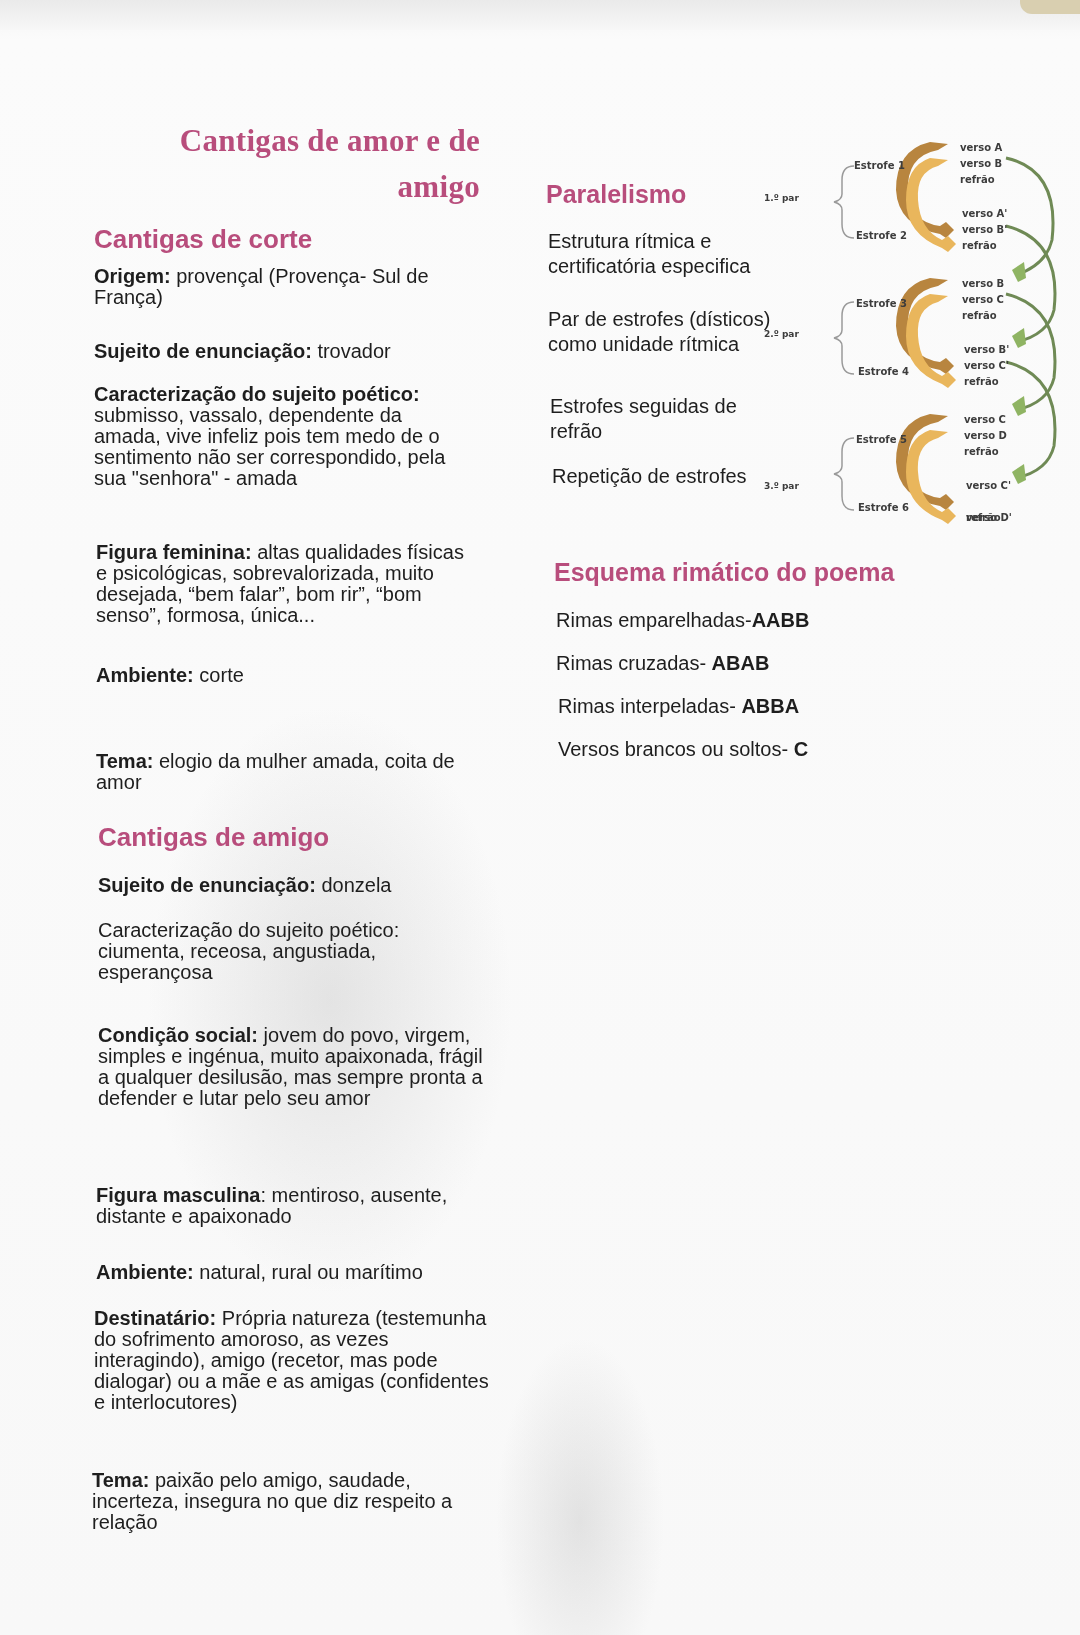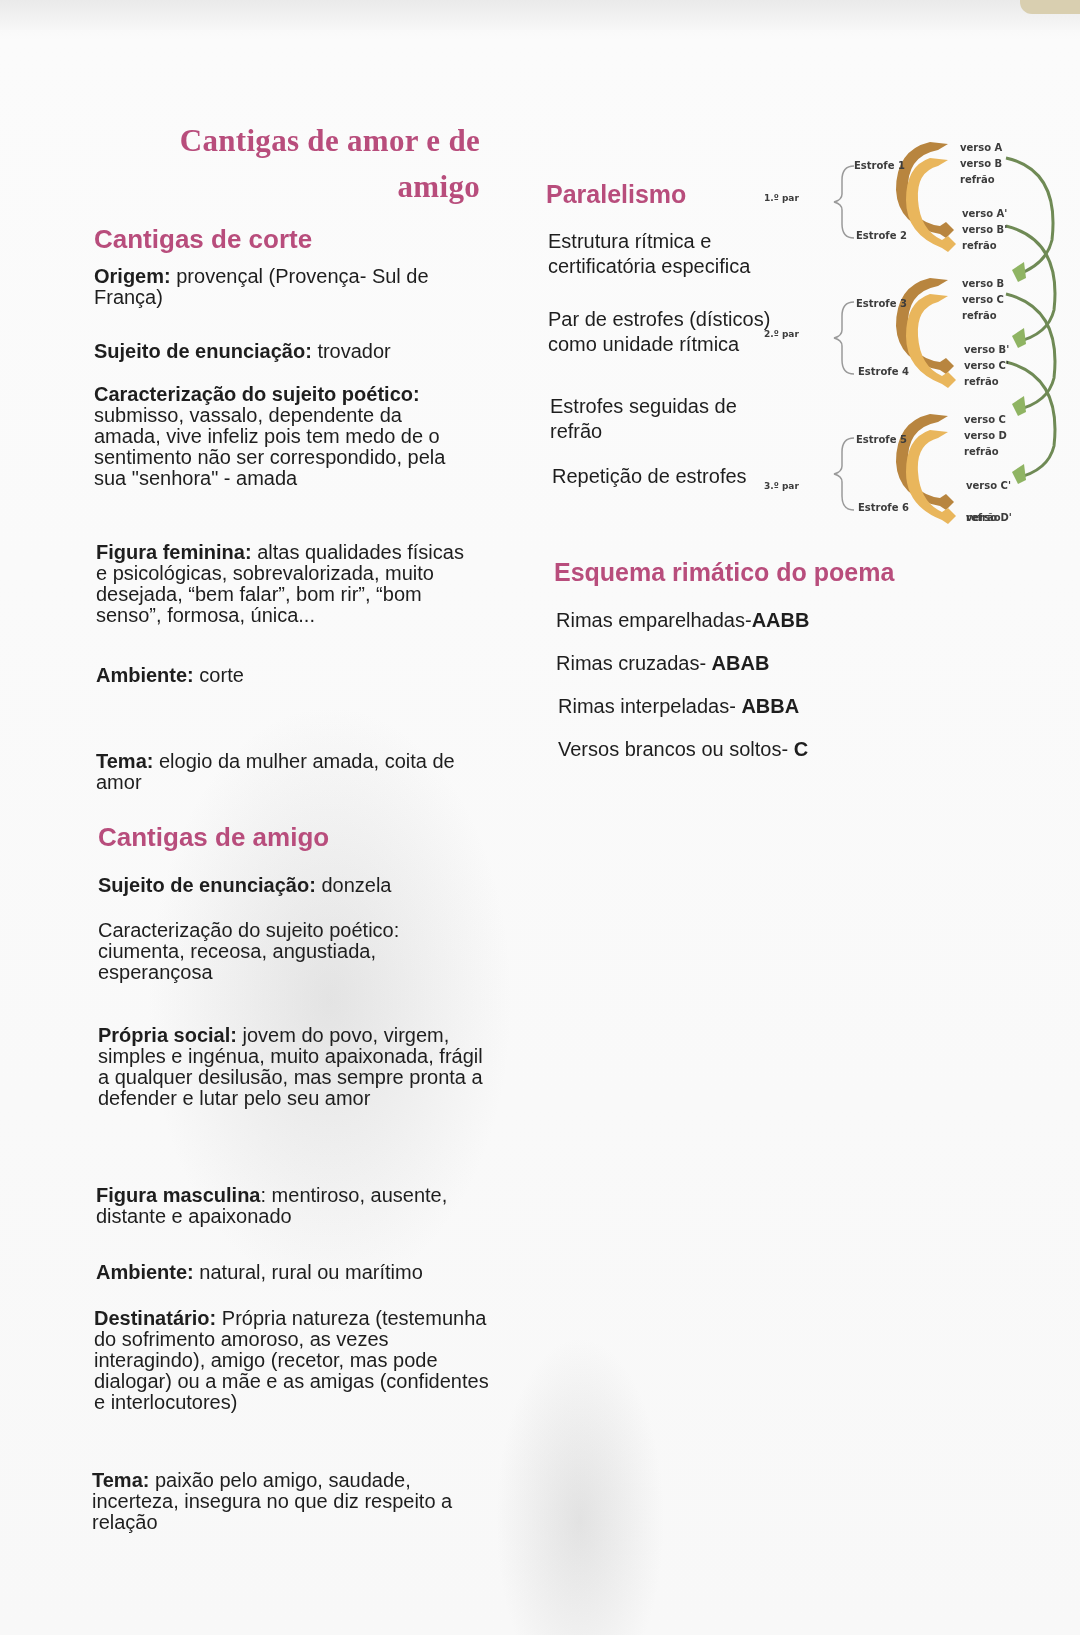--- a/index.html
+++ b/index.html
@@ -58,21 +58,21 @@
   <div class="para" style="left:94px; top:384px; width:380px;"><b>Caracterização do sujeito poético:</b><span> submisso, vassalo, dependente da amada, vive infeliz pois tem medo de o sentimento não ser correspondido, pela sua "senhora" - amada</span></div>
   <div class="para" style="left:94px; top:341px;"><b>Sujeito de enunciação:</b><span> trovador</span></div>
   <div class="para" style="left:96px; top:542px; width:380px;"><b>Figura feminina:</b><span> altas qualidades físicas e psicológicas, sobrevalorizada, muito desejada, “bem falar”, bom rir”, “bom senso”, formosa, única...</span></div>
   <div class="para" style="left:96px; top:665px;"><b>Ambiente:</b><span> corte</span></div>
   <div class="para" style="left:96px; top:751px; width:370px;"><b>Tema:</b><span> elogio da mulher amada, coita de amor</span></div>
 
   <div class="h2" style="left:98px; top:822px;">Cantigas de amigo</div>
 
   <div class="para" style="left:98px; top:920px; width:340px;"><span>Caracterização do sujeito poético: ciumenta, receosa, angustiada, esperançosa</span></div>
   <div class="para" style="left:98px; top:875px;"><b>Sujeito de enunciação:</b><span> donzela</span></div>
-  <div class="para" style="left:98px; top:1025px; width:395px;"><b>Própria social:</b><span> jovem do povo, virgem, simples e ingénua, muito apaixonada, frágil a qualquer desilusão, mas sempre pronta a defender e lutar pelo seu amor</span></div>
+  <div class="para" style="left:98px; top:1025px; width:395px;"><b>Condição social:</b><span> jovem do povo, virgem, simples e ingénua, muito apaixonada, frágil a qualquer desilusão, mas sempre pronta a defender e lutar pelo seu amor</span></div>
   <div class="para" style="left:96px; top:1262px;"><b>Ambiente:</b><span> natural, rural ou marítimo</span></div>
   <div class="para" style="left:96px; top:1185px; width:400px;"><b>Figura masculina</b><span>: mentiroso, ausente, distante e apaixonado</span></div>
   <div class="para" style="left:94px; top:1308px; width:405px;"><b>Destinatário:</b><span> Própria natureza (testemunha do sofrimento amoroso, as vezes interagindo), amigo (recetor, mas pode dialogar) ou a mãe e as amigas (confidentes e interlocutores)</span></div>
   <div class="para" style="left:92px; top:1470px; width:395px;"><b>Tema:</b><span> paixão pelo amigo, saudade, incerteza, insegura no que diz respeito a relação</span></div>
 
   <div class="h2" style="left:546px; top:180px; font-size:25px;">Paralelismo</div>
   <div class="rpara" style="left:548px; top:229px;">Estrutura rítmica e certificatória especifica</div>
   <div class="rpara" style="left:548px; top:298px; width:235px;margin-top:9px;">Par de estrofes (dísticos) como unidade rítmica</div>
   <div class="rpara" style="left:550px; top:394px; width:210px;">Estrofes seguidas de refrão</div>
   <div class="rpara" style="left:552px; top:464px;">Repetição de estrofes</div>

